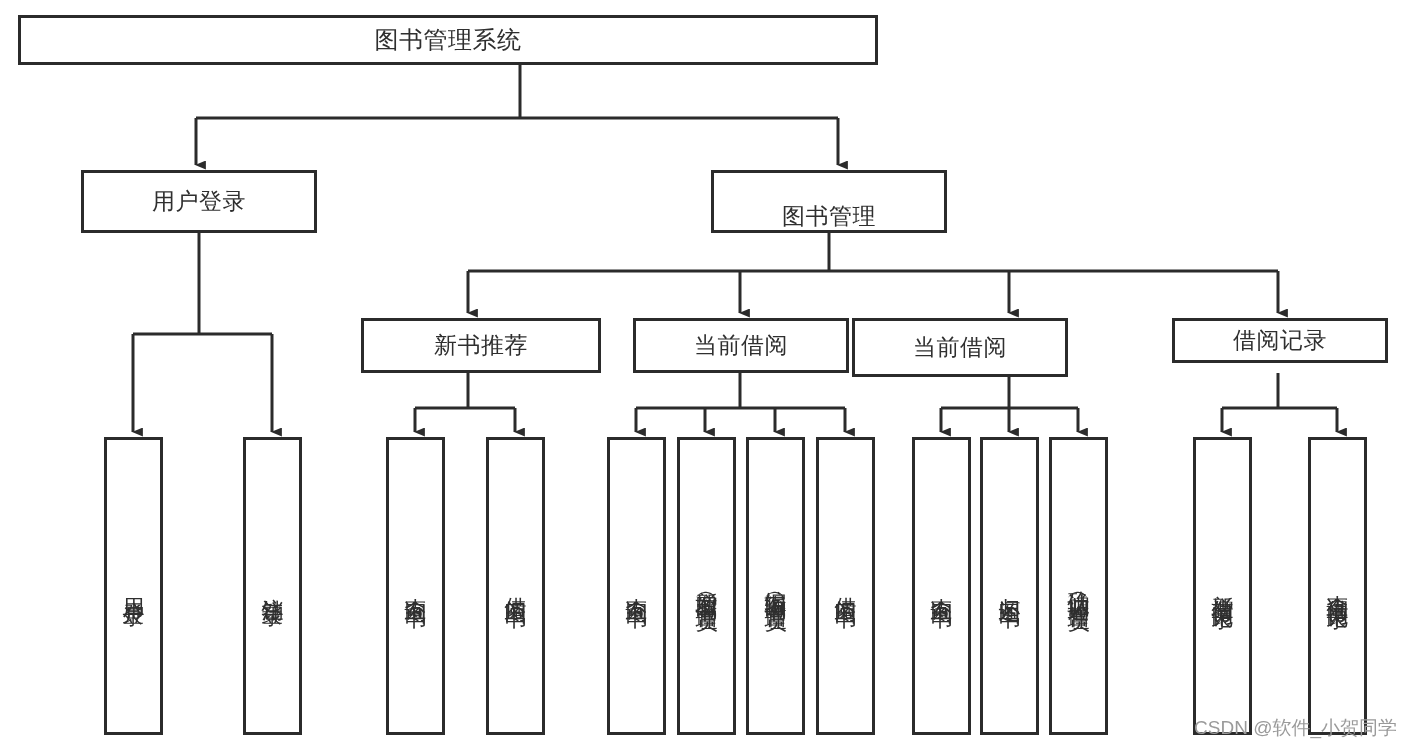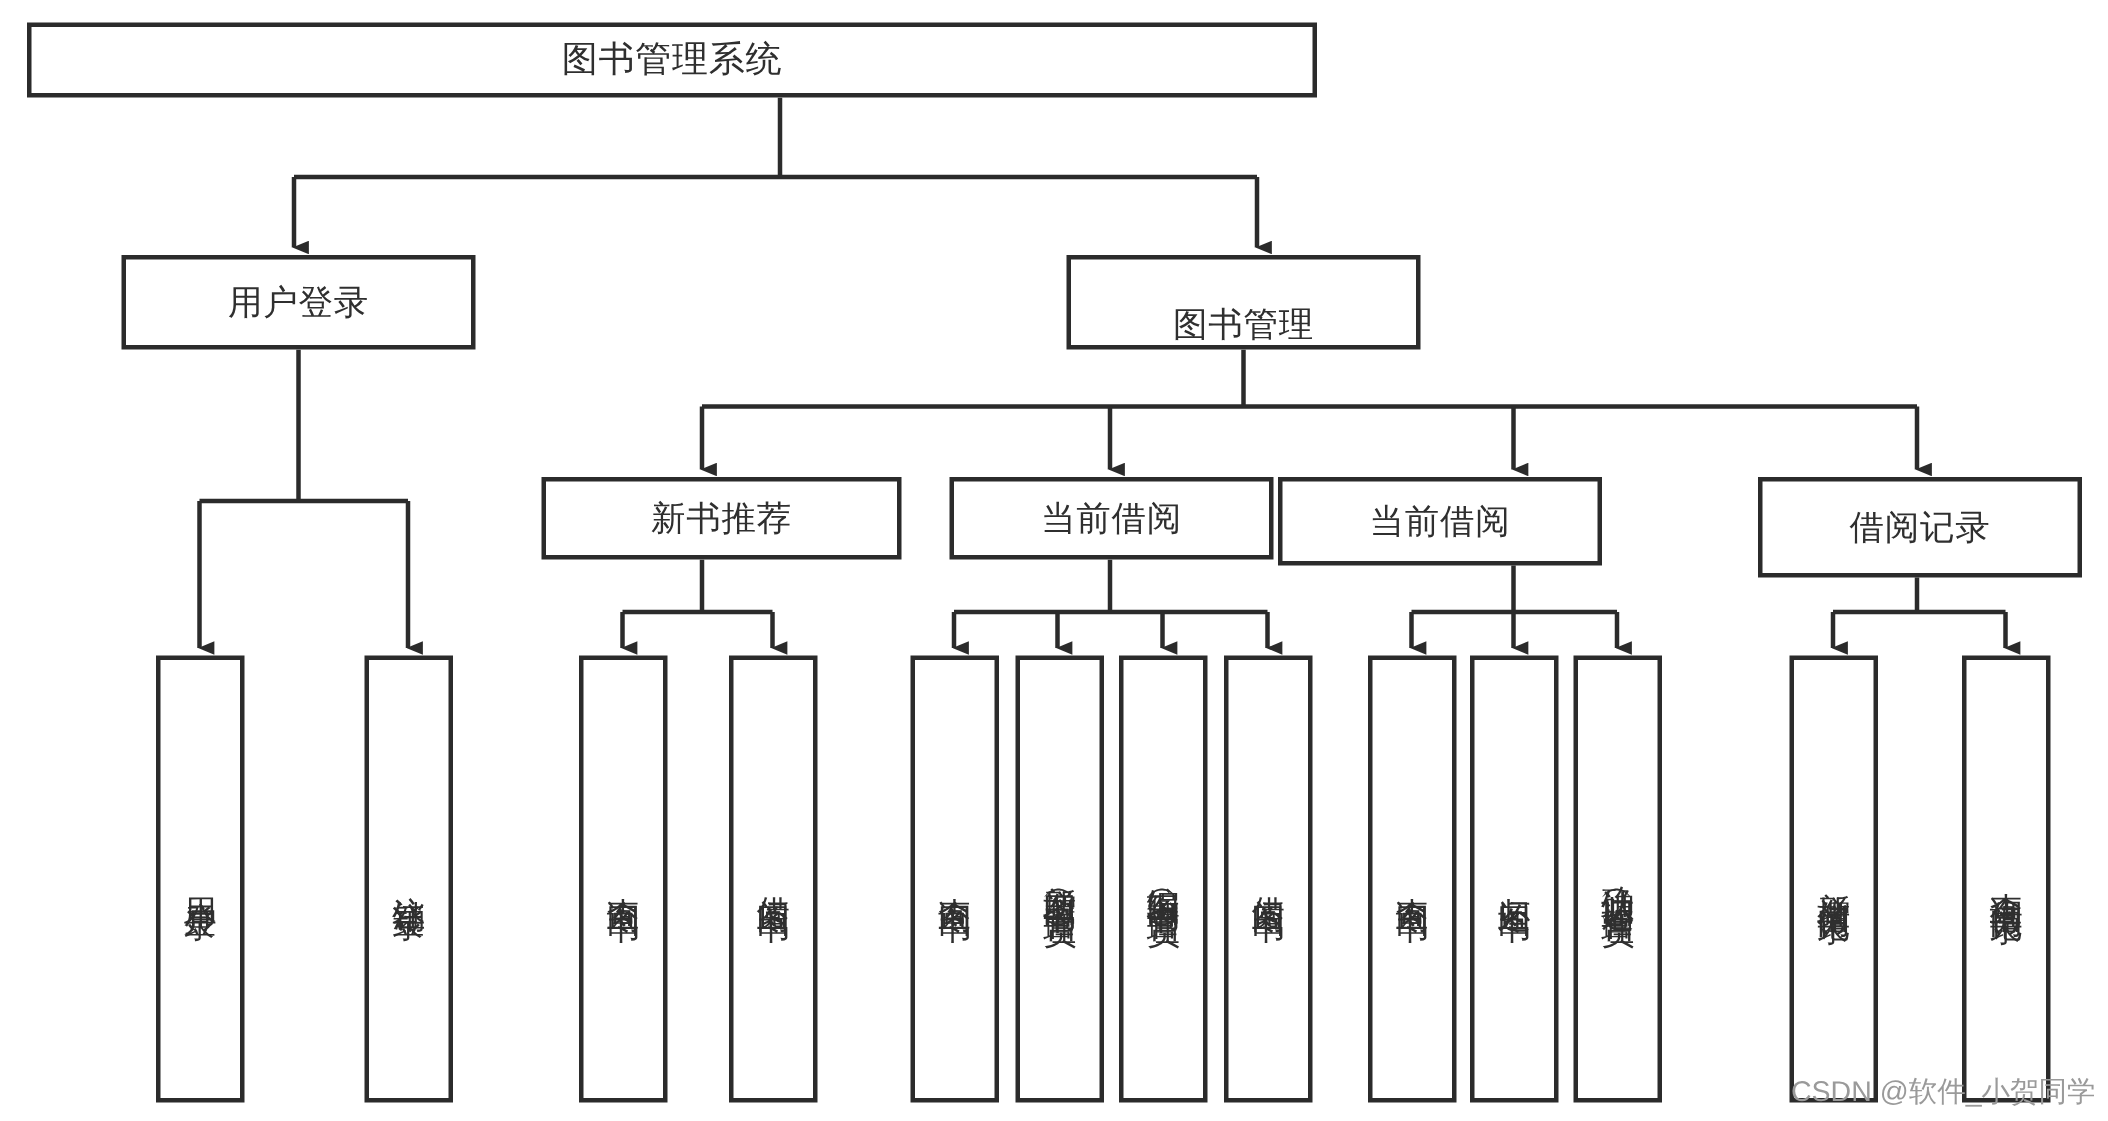--- a/index.html
+++ b/index.html
@@ -125,21 +125,21 @@
 
   <div class="node" style="left:361px; top:318px; width:240px; height:55px;">
     <span class="node-label">新书推荐</span>
   </div>
   <div class="node" style="left:633px; top:318px; width:216px; height:55px;">
     <span class="node-label">当前借阅</span>
   </div>
   <div class="node" style="left:852px; top:318px; width:216px; height:59px;">
     <span class="node-label">当前借阅</span>
   </div>
-  <div class="node" style="left:1172px; top:318px; width:216px; height:67px;">
+  <div class="node" style="left:1172px; top:318px; width:216px; height:45px;">
     <span class="node-label">借阅记录</span>
   </div>
 
   <div class="node vertical" style="left:104px; top:437px; width:59px; height:298px;">
     <span class="node-label">用户登录</span>
   </div>
   <div class="node vertical" style="left:243px; top:437px; width:59px; height:298px;">
     <span class="node-label">注销登录</span>
   </div>
 

